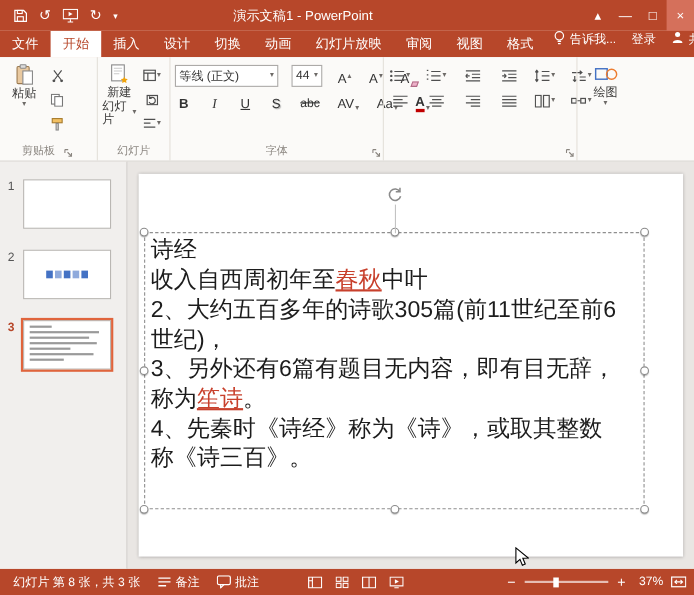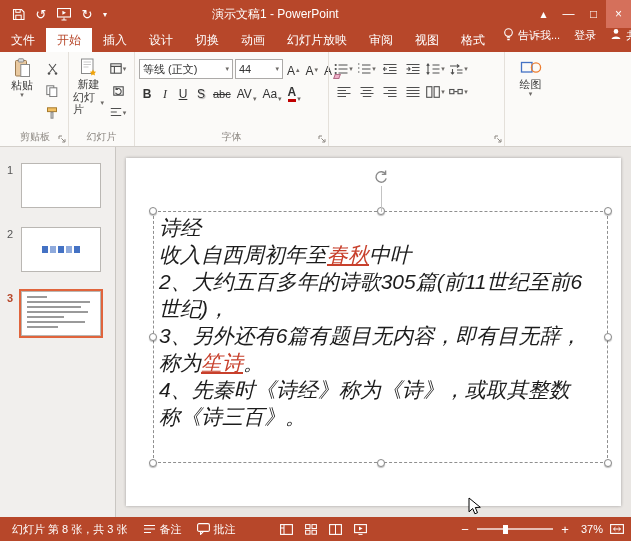--- a/index.html
+++ b/index.html
@@ -29,21 +29,21 @@
   .group{position:relative;display:flex;gap:2px;padding:3px 4px 16px 4px;}
   .group+.group{border-left:1px solid #e4e0da;}
   .grouplabel{position:absolute;left:0;right:0;bottom:2px;text-align:center;font-size:10px;color:#8b8680;}
   .launcher{position:absolute;right:2px;bottom:3px;}
   .bigbtn{width:46px;display:flex;flex-direction:column;align-items:center;padding-top:3px;gap:1px;font-size:11px;color:#3b3a39;cursor:default;}
   .bigbtn .blabel{line-height:12px;}
   .caret{font-size:7px;color:#6d6a67;line-height:6px;}
   .scol{display:flex;flex-direction:column;gap:3px;padding-top:4px;}
   .sbtn{width:24px;height:19px;display:flex;align-items:center;justify-content:center;gap:1px;color:#444;}
   .gcol{display:flex;flex-direction:column;gap:4px;padding-top:4px;}
-  .frow{display:flex;align-items:center;gap:2px;}
+  .frow{display:flex;align-items:center;gap:12px;}
   .combo{height:20px;border:1px solid #acaaa8;background:#fff;display:flex;align-items:center;gap:2px;padding:0 3px;font-size:11px;color:#333;}
   .combo .combo-text{flex:1;overflow:hidden;white-space:nowrap;}
   .fbtn{height:19px;min-width:16px;display:flex;align-items:flex-end;justify-content:center;font-size:12px;color:#333;padding:0 2px;gap:1px;line-height:15px;}
   .fbtn.b{font-weight:bold;}
   .fbtn.i{font-style:italic;font-family:"Liberation Serif","DejaVu Serif",serif;}
   .fbtn.u{text-decoration:underline;}
   .fbtn.s{text-shadow:1px 1px 1px #aaa;}
   .fbtn.strike{text-decoration:line-through;font-size:11px;}
   .fcolor{border-bottom:3px solid var(--font-color-bar,#c00000);line-height:13px;font-weight:bold;}
   .sup{font-size:7px;line-height:18px;color:#6d6a67;}
@@ -61,21 +61,21 @@
   .thumbrow.selected .tbox{outline:2px solid var(--selection,#e0643c);}
   .thumbrow.selected .tnum{color:var(--accent,#b7472a);font-weight:bold;}
   .mini2{height:100%;display:flex;align-items:center;justify-content:center;gap:2px;}
   .chip{width:6px;height:7px;background:#4472c4;display:inline-block;}
   .chip:nth-child(2n){background:#8faadc;}
   .mini3{padding:4px 5px 0 5px;}
   .mline{height:2px;background:#9a9a9a;margin-bottom:3px;}
 
   .canvas{position:relative;flex:1;background:#e9e6e3;}
   .slide{position:absolute;left:10px;top:11px;width:495px;height:348px;background:#fff;box-shadow:0 0 3px rgba(0,0,0,.3);}
-  .textbox{position:absolute;left:27px;top:53px;width:455px;height:252px;border:1px dashed #8f8f8f;padding:2px 0 0 5px;font-style:italic;}
+  .textbox{position:absolute;left:5px;top:53px;width:455px;height:252px;border:1px dashed #8f8f8f;padding:2px 0 0 5px;}
   .tline{font-size:21px;line-height:27px;color:#1c1c1c;white-space:nowrap;}
   .link{color:var(--link,#c8402c);text-decoration:underline;}
   .handle{position:absolute;width:8px;height:8px;background:#fff;border:1px solid #8a8a8a;border-radius:50%;box-shadow:0 1px 1px rgba(0,0,0,.25);}
   .h-tl{left:-5px;top:-5px;} .h-tc{left:calc(50% - 4px);top:-5px;} .h-tr{right:-5px;top:-5px;}
   .h-ml{left:-5px;top:calc(50% - 4px);} .h-mr{right:-5px;top:calc(50% - 4px);}
   .h-bl{left:-5px;bottom:-5px;} .h-bc{left:calc(50% - 4px);bottom:-5px;} .h-br{right:-5px;bottom:-5px;}
   .rotstem{position:absolute;left:50%;top:-26px;width:1px;height:26px;background:#c3c3c3;}
   .rotate{position:absolute;left:calc(50% - 8px);top:-43px;width:16px;height:16px;}
   .cursor{position:absolute;left:352px;top:350px;z-index:50;}
 
@@ -190,21 +190,21 @@
               <rect x="5" y="5.2" width="2" height="6" fill="#cfcfcf" stroke="#8a8a8a"></rect>
             </svg>
         </button>
       </div>
       <span class="grouplabel">剪贴板</span>
       <svg class="launcher" width="8" height="8" viewBox="0 0 8 8">
           <path d="M1 1 h3 M1 1 v3 M3.4 3.4 l3.2 3.2 M7 4.2 v2.8 h-2.8" fill="none" stroke="#8b8680" stroke-width="1"></path>
         </svg>
     </div>
 
-    <div class="group" style="width:66px;">
+    <div class="group" style="width:66px;margin-left:20px;">
       <div class="bigbtn">
         <svg width="17" height="19" viewBox="0 0 17 19">
             <rect x="1.5" y="1" width="11.5" height="14.5" fill="#fff" stroke="#8a8a8a"></rect>
             <path d="M3.5 4 h7.5 M3.5 6.5 h7.5 M3.5 9 h5" stroke="#c9c9c9" stroke-width="1" fill="none"></path>
             <path d="M13 11.5 l1 2 2.2.3 -1.6 1.5.4 2.2 -2 -1 -2 1 .4 -2.2 -1.6 -1.5 2.2 -.3 z" fill="#f0a30a"></path>
           </svg>
         <span class="blabel">新建</span>
         <span style="display:flex;align-items:center;gap:2px;">
           <span class="blabel">幻灯片</span>
           <span class="caret">▾</span>
@@ -234,21 +234,21 @@
       <span class="grouplabel">幻灯片</span>
     </div>
 
     <div class="group" style="width:194px;">
       <div class="gcol">
         <div class="frow">
           <div class="combo" style="width:94px;">
             <span class="combo-text">等线 (正文)</span>
             <span class="caret">▾</span>
           </div>
-          <div class="combo" style="width:48px;justify-content:space-between;">
+          <div class="combo" style="width:28px;justify-content:space-between;">
             <span class="combo-text">44</span>
             <span class="caret">▾</span>
           </div>
           <button class="fbtn">
               <span>A</span>
               <span class="sup">▴</span>
             </button>
           <button class="fbtn">
               <span>A</span>
               <span class="sup">▾</span>

